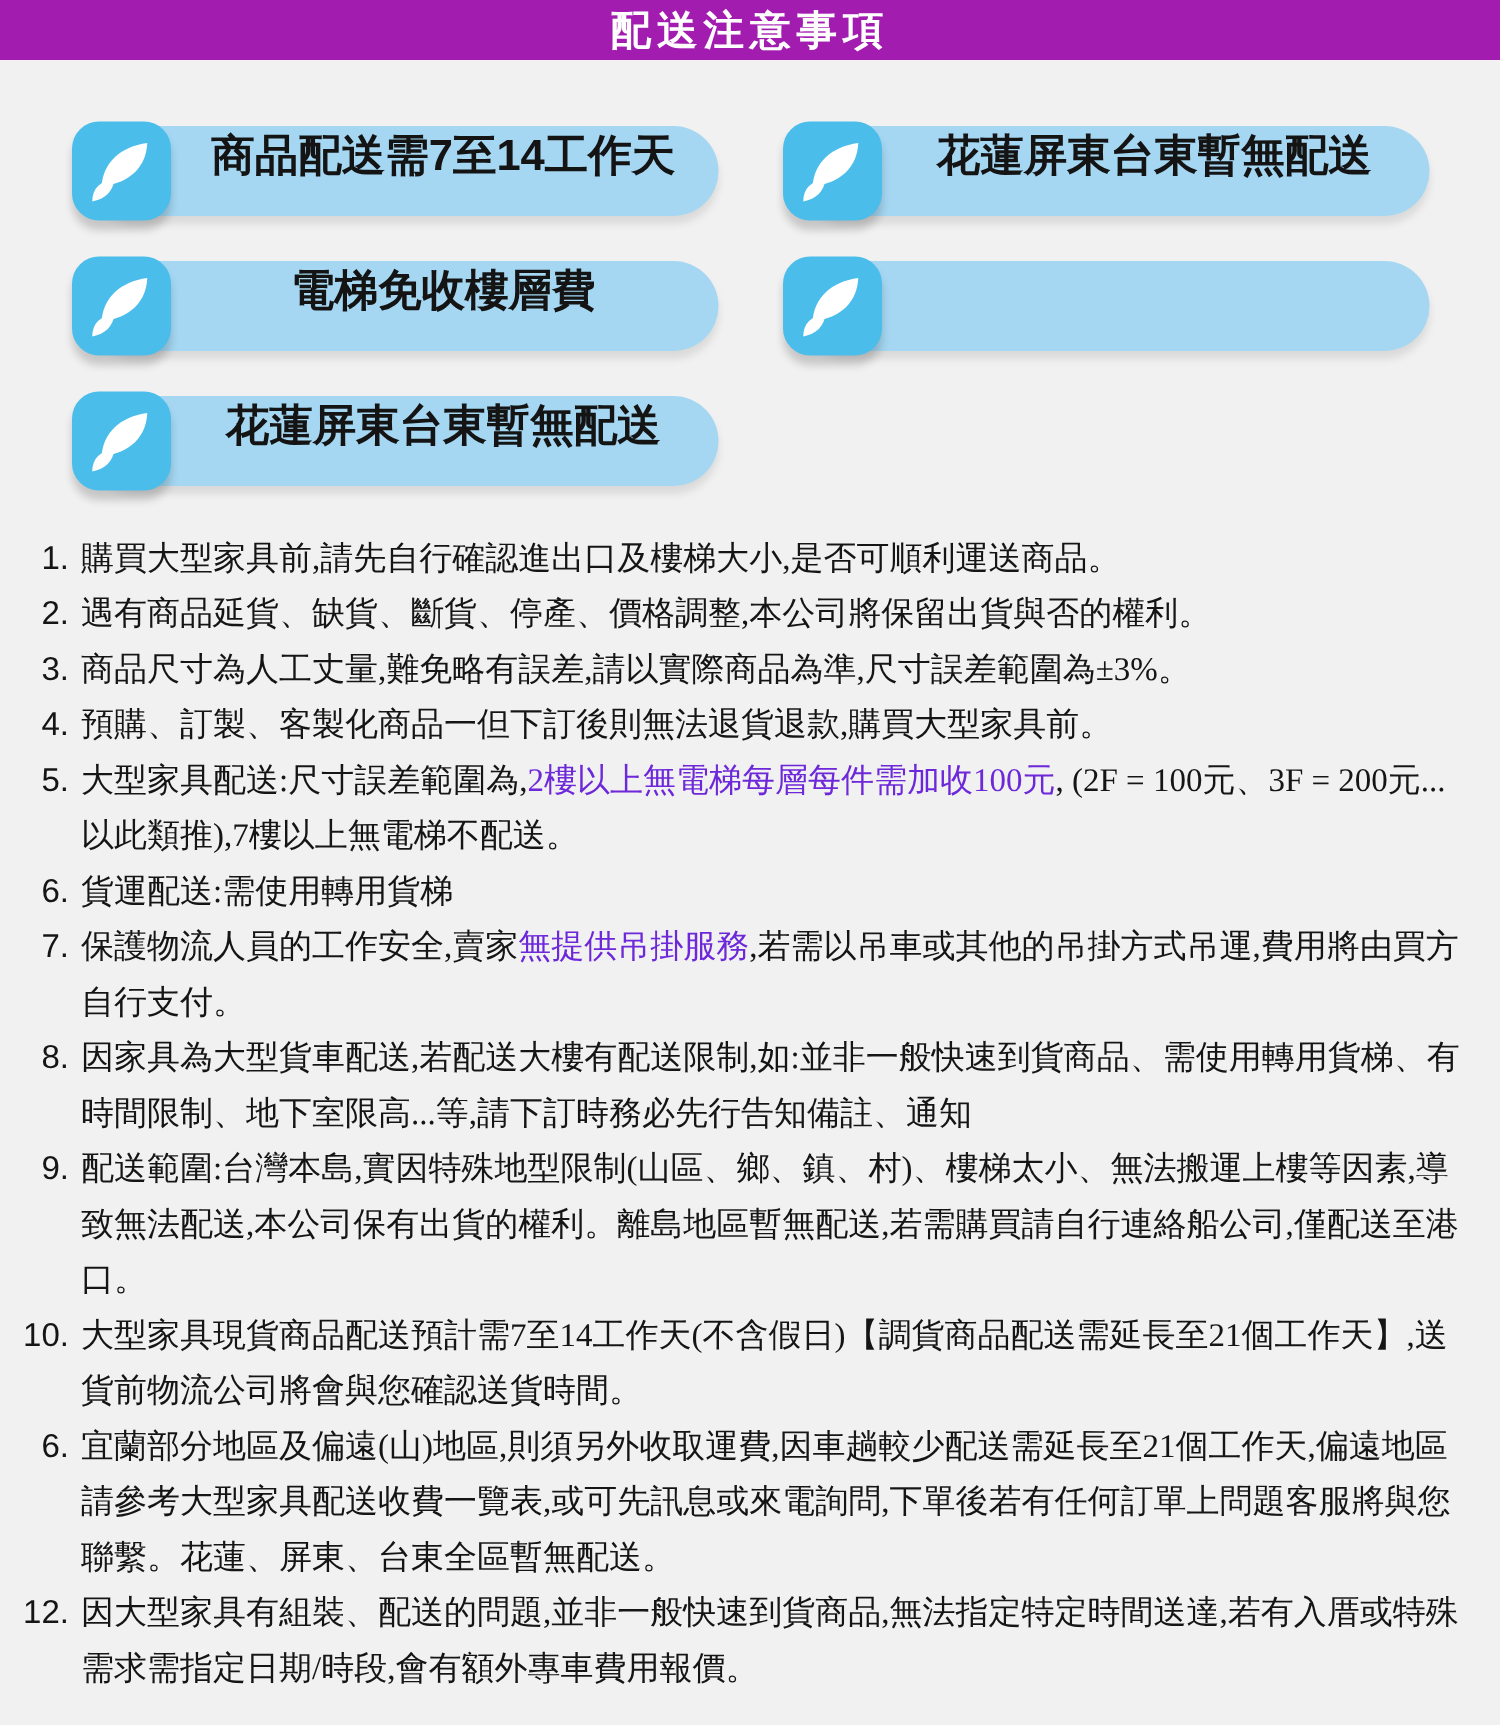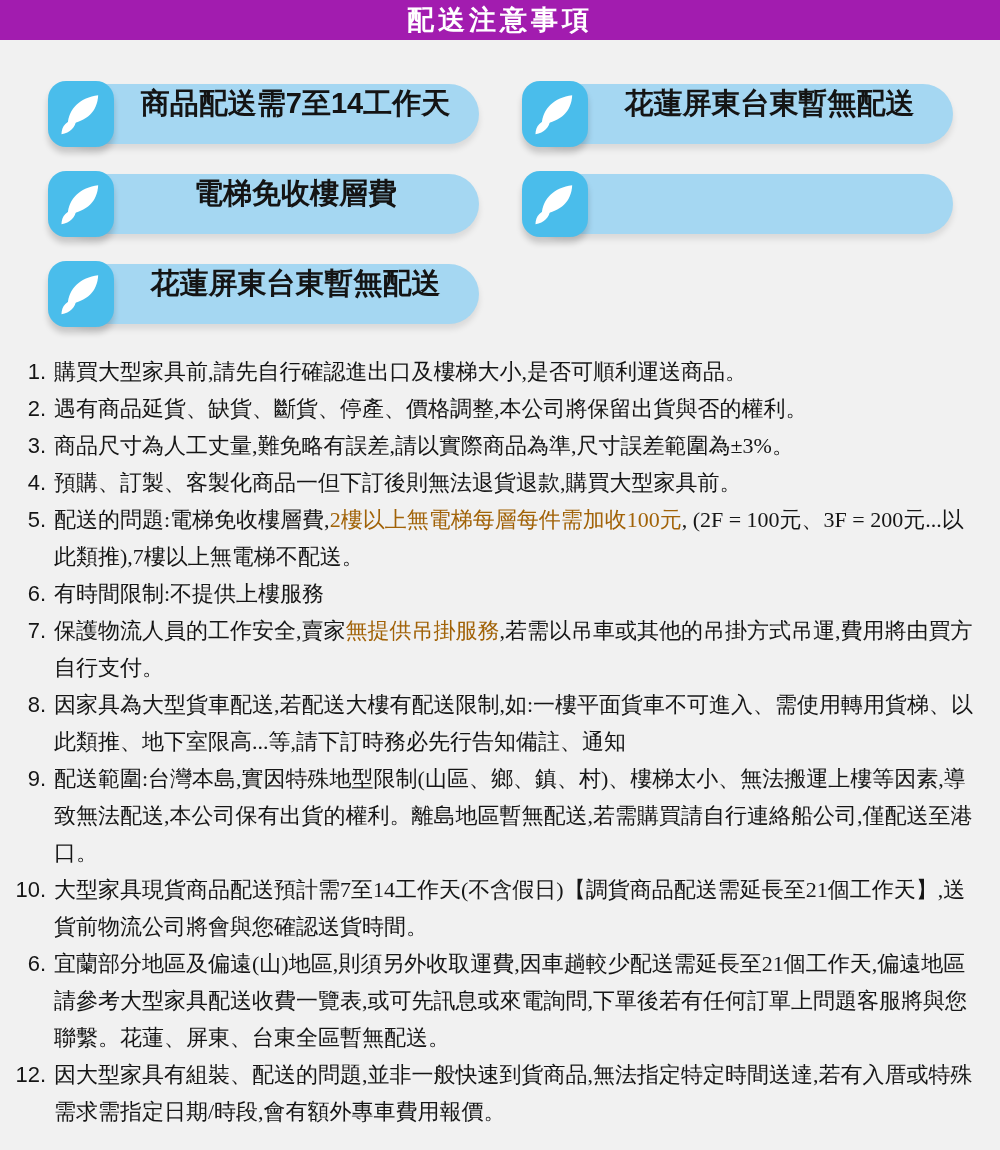--- a/index.html
+++ b/index.html
@@ -76,21 +76,21 @@
     font-size: 22px;
     line-height: 37px;
     font-weight: 500;
   }
   .note .num {
     flex: 0 0 46px;
     text-align: right;
     margin-right: 8px;
   }
   .note .txt { flex: 1; font-family: Liberation Serif, serif; }
-  .hl { color: #a16207; }
+  .hl { color: #6d28d9; }
 </style>
 </head>
 <body>
 
 <header class="header-bar">
   <h1>配送注意事項</h1>
 </header>
 
 <section class="badges" id="badges">
   <div class="badge">
@@ -160,36 +160,36 @@
     <span class="txt"><span>商品尺寸為人工丈量,難免略有誤差,請以實際商品為準,尺寸誤差範圍為±3%。</span></span>
   </div>
 
   <div class="note">
     <span class="num">4.</span>
     <span class="txt"><span>預購、訂製、客製化商品一但下訂後則無法退貨退款,購買大型家具前。</span></span>
   </div>
 
   <div class="note">
     <span class="num">5.</span>
-    <span class="txt"><span>配送的問題:電梯免收樓層費,</span><span class="hl">2樓以上無電梯每層每件需加收100元</span><span>, (2F = 100元、3F = 200元...以此類推),7樓以上無電梯不配送。</span></span>
+    <span class="txt"><span>大型家具配送:尺寸誤差範圍為,</span><span class="hl">2樓以上無電梯每層每件需加收100元</span><span>, (2F = 100元、3F = 200元...以此類推),7樓以上無電梯不配送。</span></span>
   </div>
 
   <div class="note">
     <span class="num">6.</span>
-    <span class="txt"><span>有時間限制:不提供上樓服務</span></span>
+    <span class="txt"><span>貨運配送:需使用轉用貨梯</span></span>
   </div>
 
   <div class="note">
     <span class="num">7.</span>
     <span class="txt"><span>保護物流人員的工作安全,賣家</span><span class="hl">無提供吊掛服務</span><span>,若需以吊車或其他的吊掛方式吊運,費用將由買方自行支付。</span></span>
   </div>
 
   <div class="note">
     <span class="num">8.</span>
-    <span class="txt"><span>因家具為大型貨車配送,若配送大樓有配送限制,如:一樓平面貨車不可進入、需使用轉用貨梯、以此類推、地下室限高...等,請下訂時務必先行告知備註、通知</span></span>
+    <span class="txt"><span>因家具為大型貨車配送,若配送大樓有配送限制,如:並非一般快速到貨商品、需使用轉用貨梯、有時間限制、地下室限高...等,請下訂時務必先行告知備註、通知</span></span>
   </div>
 
   <div class="note">
     <span class="num">9.</span>
     <span class="txt"><span>配送範圍:台灣本島,實因特殊地型限制(山區、鄉、鎮、村)、樓梯太小、無法搬運上樓等因素,導致無法配送,本公司保有出貨的權利。離島地區暫無配送,若需購買請自行連絡船公司,僅配送至港口。</span></span>
   </div>
 
   <div class="note">
     <span class="num">10.</span>
     <span class="txt"><span>大型家具現貨商品配送預計需7至14工作天(不含假日)【調貨商品配送需延長至21個工作天】,送貨前物流公司將會與您確認送貨時間。</span></span>

